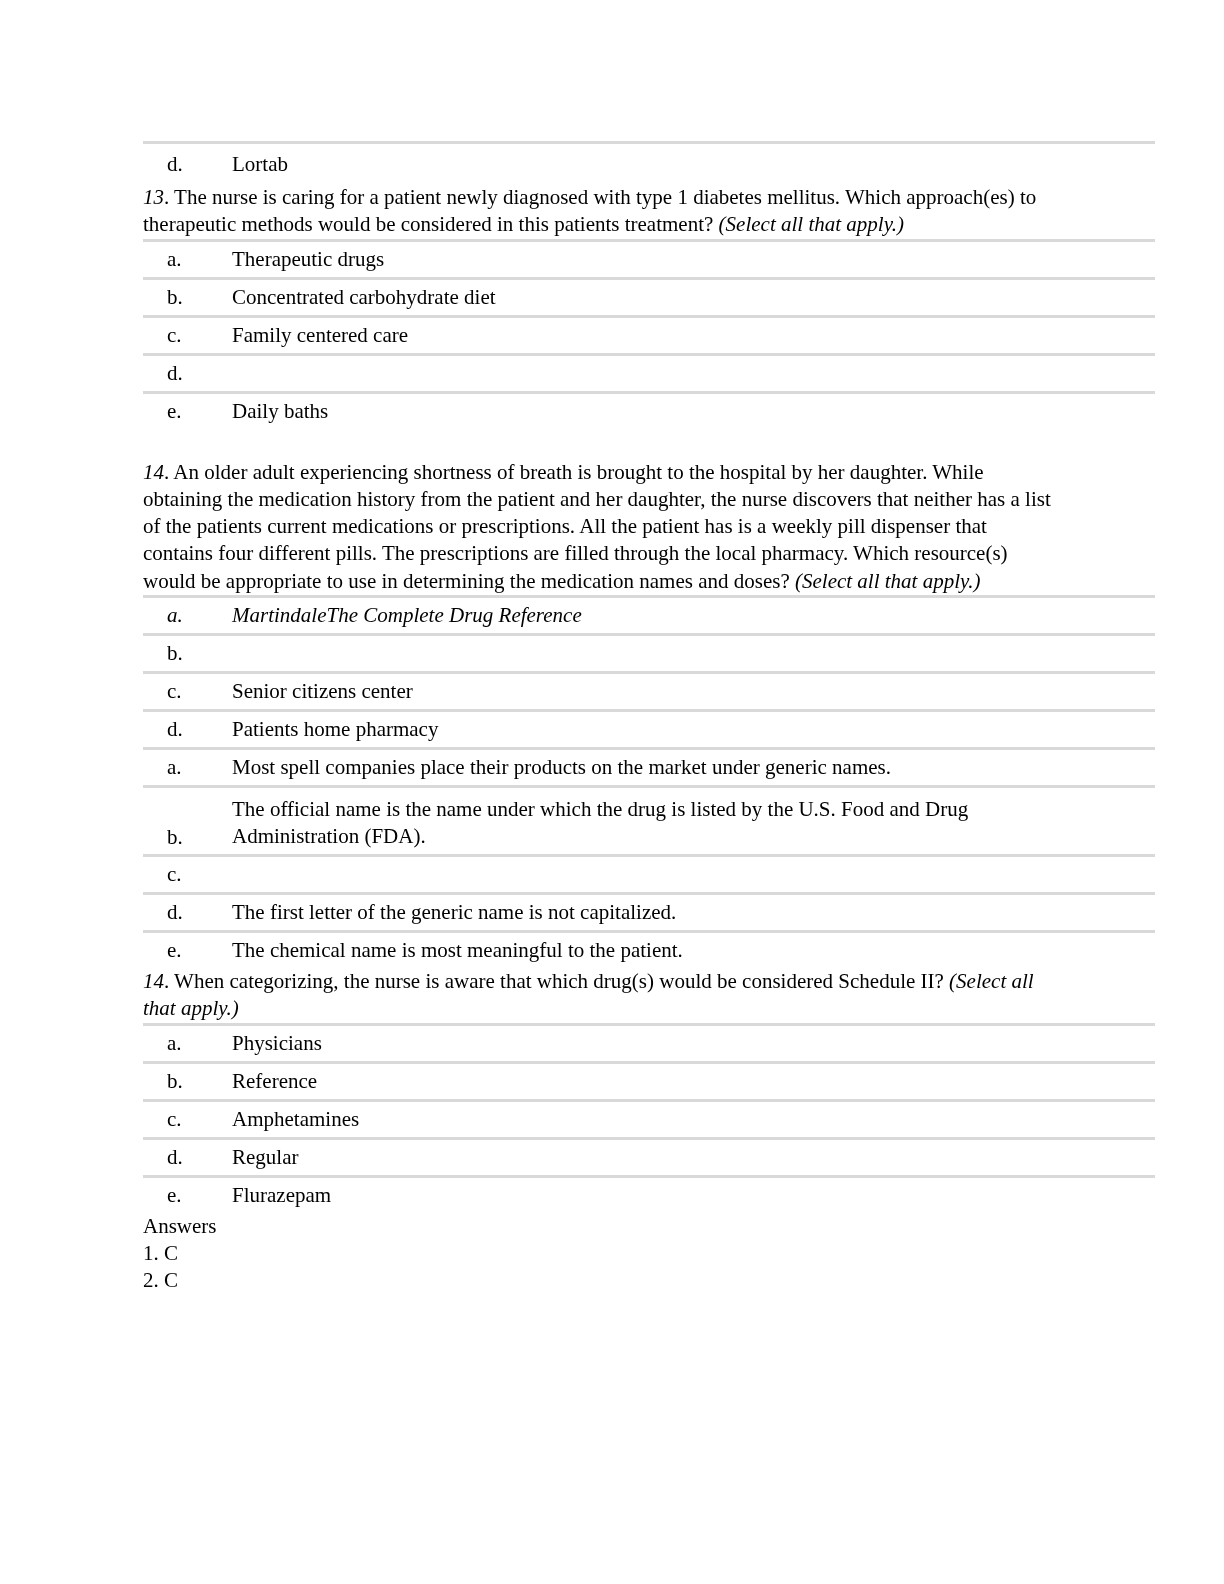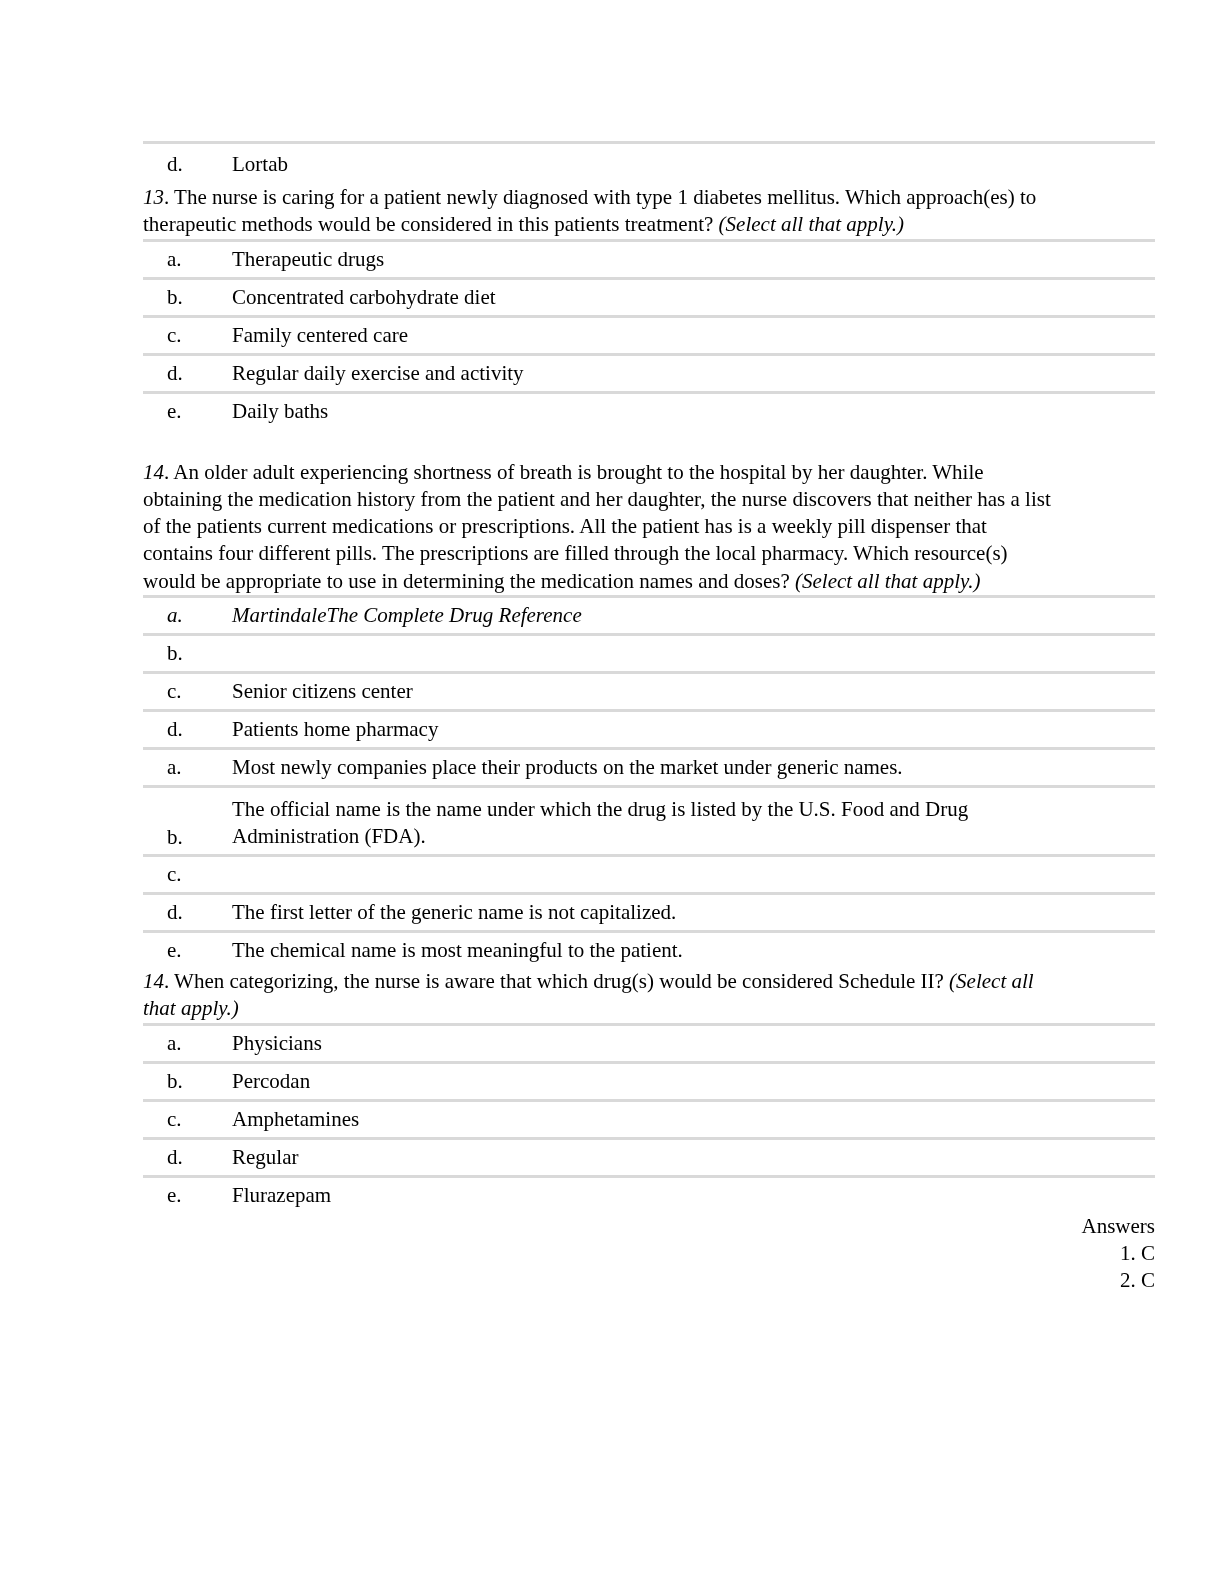--- a/index.html
+++ b/index.html
@@ -9,21 +9,21 @@
   .rule { height: 3px; background: #d9d9d9; }
   .opt { display: flex; align-items: center; min-height: 35px; }
   .opt .letter { width: 89px; padding-left: 24px; box-sizing: border-box; flex: none; }
   .opt .text { flex: 1; line-height: 27px; padding-right: 80px; }
   .opt.multi { min-height: 62px; align-items: flex-end; padding-bottom: 4px; }
   .opt.multi .letter { padding-bottom: 0; }
   .stem { line-height: 27.3px; padding-right: 100px; }
   .num { font-style: italic; }
   .it { font-style: italic; }
   .gap { height: 30px; }
-  .ans { line-height: 27px; text-align: right; }
+  .ans { line-height: 27px; }
 </style>
 </head>
 <body>
 
 <div class="page">
   <div class="rule"></div>
   <div class="opt" style="min-height:40px;">
     <span class="letter">d.</span>
     <span class="text">Lortab</span>
   </div>
@@ -40,21 +40,20 @@
       <span class="text">Concentrated carbohydrate diet</span>
     </div>
   <div class="rule"></div>
   <div class="opt">
       <span class="letter">c.</span>
       <span class="text">Family centered care</span>
     </div>
   <div class="rule"></div>
   <div class="opt">
       <span class="letter">d.</span>
-      <span class="text">Regular daily exercise and activity</span>
     </div>
   <div class="rule"></div>
   <div class="opt">
       <span class="letter">e.</span>
       <span class="text">Daily baths</span>
     </div>
   <div class="gap"></div>
 
   <div class="stem"><span class="num">14</span><span>. An older adult experiencing shortness of breath is brought to the hospital by her daughter. While obtaining the medication history from the patient and her daughter, the nurse discovers that neither has a list of the patients current medications or prescriptions. All the patient has is a weekly pill dispenser that contains four different pills. The prescriptions are filled through the local pharmacy. Which resource(s) would be appropriate to use in determining the medication names and doses? </span><span class="it">(Select all that apply.)</span></div>
   <div class="rule"></div>
@@ -73,21 +72,21 @@
     </div>
   <div class="rule"></div>
   <div class="opt">
       <span class="letter">d.</span>
       <span class="text">Patients home pharmacy</span>
     </div>
 
   <div class="rule"></div>
   <div class="opt">
       <span class="letter">a.</span>
-      <span class="text">Most newly companies place their products on the market under generic names.</span>
+      <span class="text">Most spell companies place their products on the market under generic names.</span>
     </div>
   <div class="rule"></div>
   <div class="opt multi">
       <span class="letter">b.</span>
       <span class="text">The official name is the name under which the drug is listed by the U.S. Food and Drug Administration (FDA).</span>
     </div>
   <div class="rule"></div>
   <div class="opt">
       <span class="letter">c.</span>
     </div>
@@ -104,21 +103,21 @@
 
   <div class="stem"><span class="num">14</span><span>. When categorizing, the nurse is aware that which drug(s) would be considered Schedule II? </span><span class="it">(Select all that apply.)</span></div>
   <div class="rule"></div>
   <div class="opt">
       <span class="letter">a.</span>
       <span class="text">Physicians</span>
     </div>
   <div class="rule"></div>
   <div class="opt">
       <span class="letter">b.</span>
-      <span class="text">Percodan</span>
+      <span class="text">Reference</span>
     </div>
   <div class="rule"></div>
   <div class="opt">
       <span class="letter">c.</span>
       <span class="text">Amphetamines</span>
     </div>
   <div class="rule"></div>
   <div class="opt">
       <span class="letter">d.</span>
       <span class="text">Regular</span>

